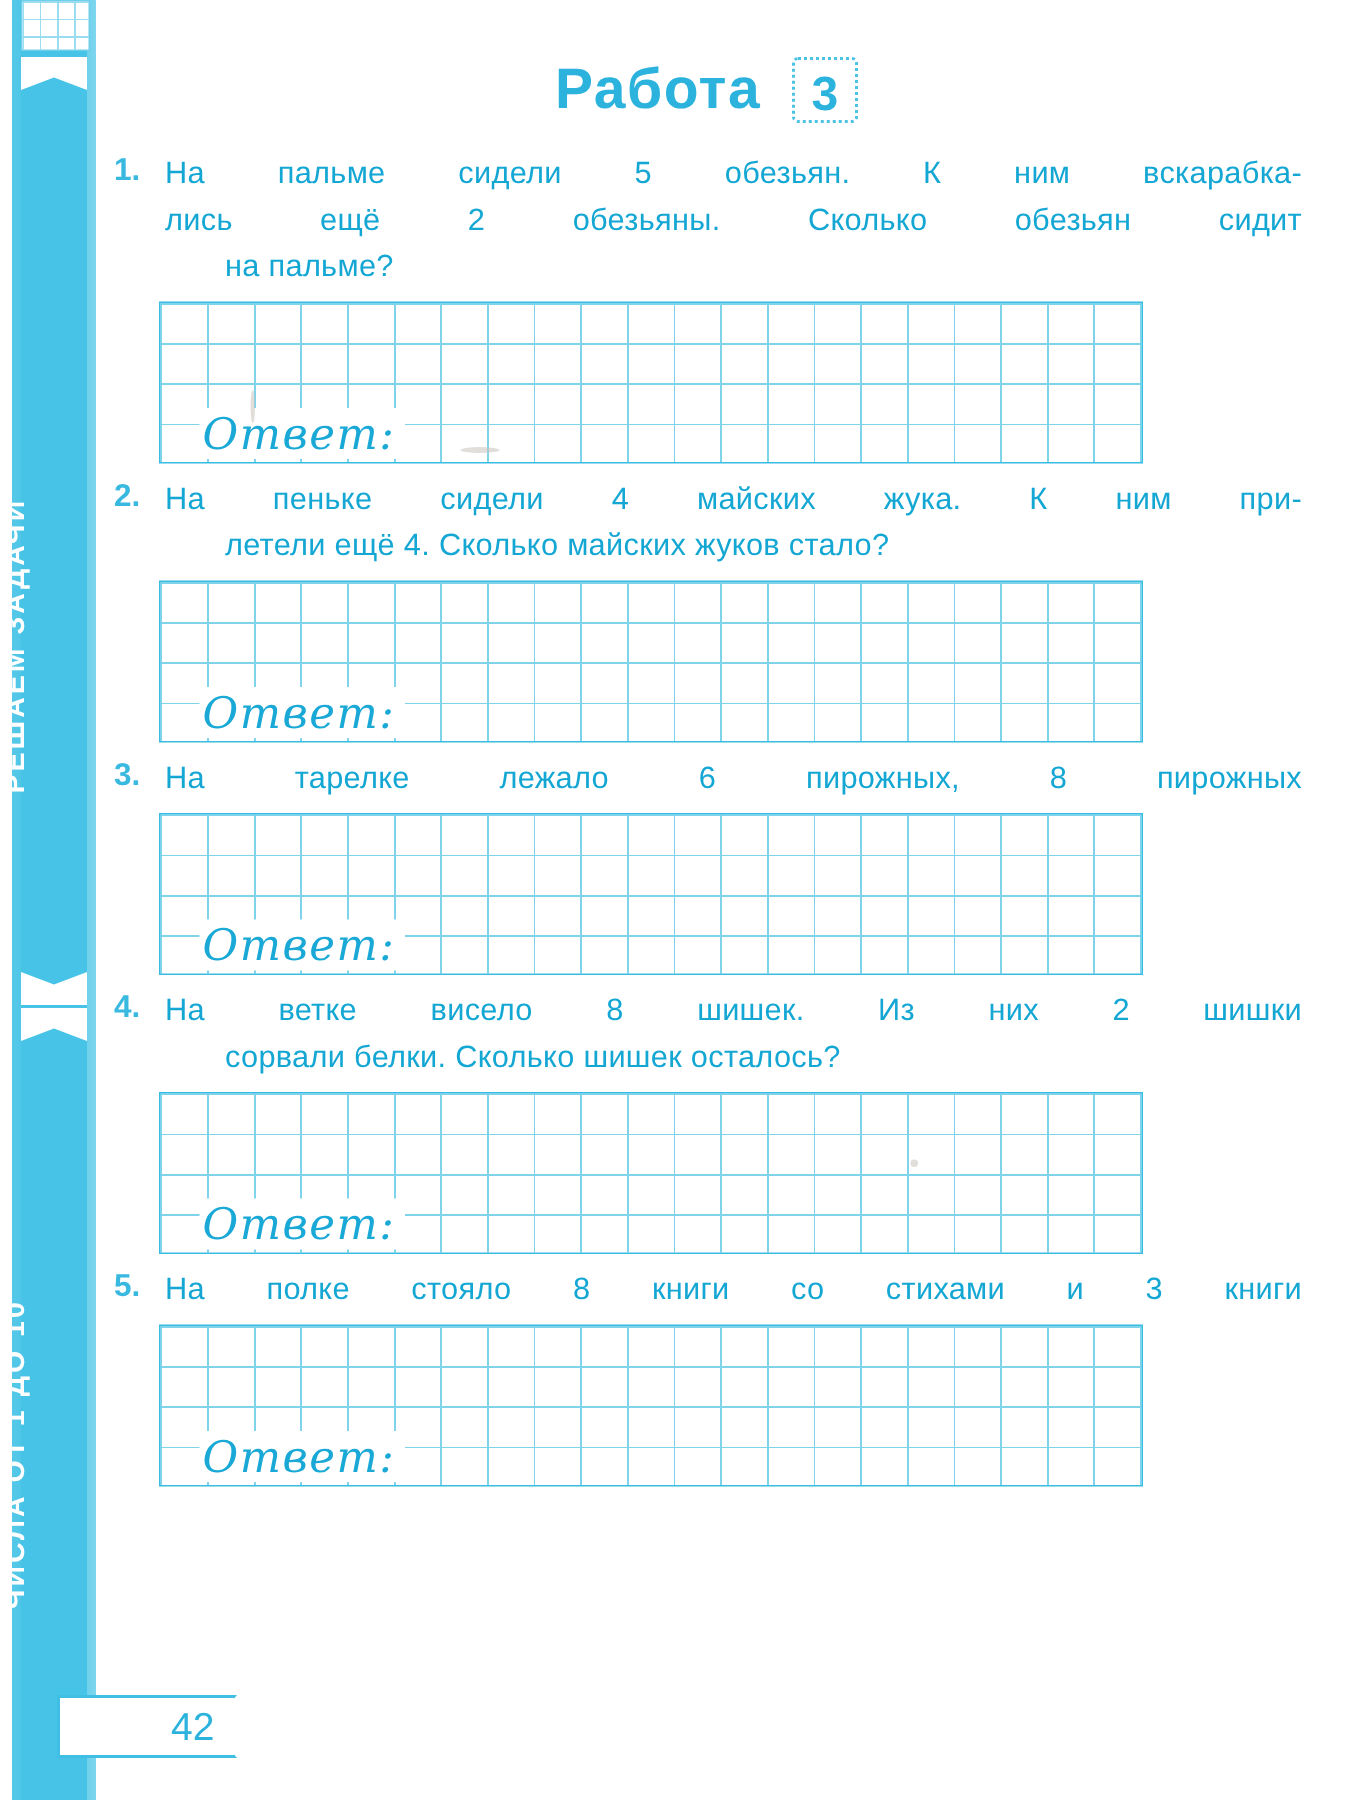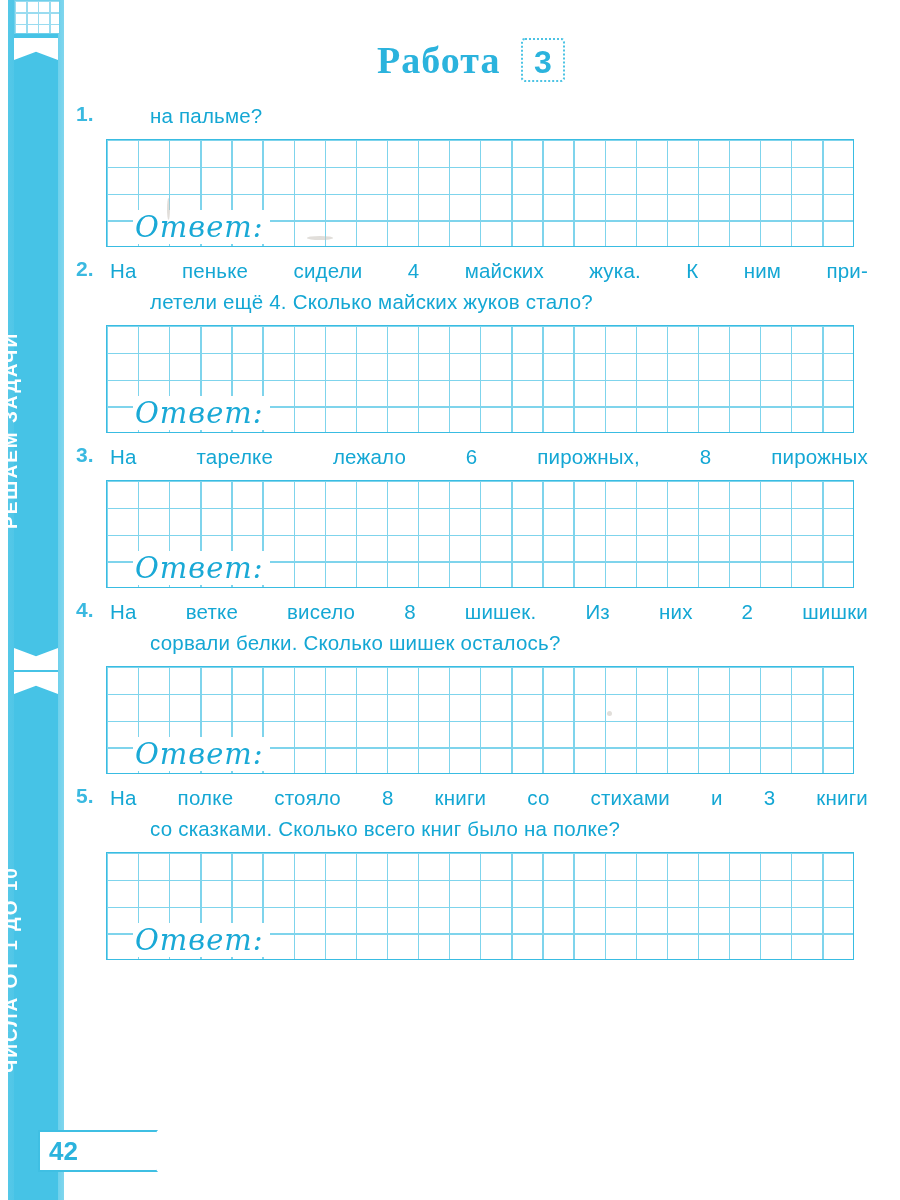--- a/index.html
+++ b/index.html
@@ -101,21 +101,21 @@
     width: 790px;
     text-align: center;
   }
   .header-title {
     display: inline-block;
     color: #2bb3dd;
     font-size: 38px;
     font-weight: bold;
     letter-spacing: 1px;
     vertical-align: middle;
-    font-family: Liberation Serif, serif;
+    font-family: Liberation Sans, sans-serif;
   }
   .header-number {
     display: inline-block;
     vertical-align: middle;
     margin-left: 16px;
     width: 44px;
     height: 44px;
     line-height: 44px;
     text-align: center;
     color: #2bb3dd;
@@ -167,21 +167,21 @@
   }
   .task-text .line.last {
     text-align-last: left;
     margin-left: 40px;
   }
 
   
   .grid-box {
     margin-top: 8px;
     margin-left: 30px;
-    width: 748px;
+    width: 656px;
     height: 108px;
     box-sizing: border-box;
     border: 1.6px solid #39bce2;
     background-color: #ffffff;
     background-image:
       repeating-linear-gradient(to right, #7fd4ec 0 1.2px, transparent 1.2px 31.1px),
       repeating-linear-gradient(to bottom, #7fd4ec 0 1.2px, transparent 1.2px 26.8px);
     position: relative;
   }
   .answer-word {
@@ -210,27 +210,27 @@
     position: absolute;
     left: 0; top: 0;
     width: 120px; height: 42px;
     border: 2px solid #3fbfe3;
     background: #ffffff;
     clip-path: polygon(0 0, 100% 0, 86% 50%, 100% 100%, 0 100%);
     box-sizing: border-box;
   }
   .footer-num {
     position: absolute;
-    left: 11px; top: 0;
+    left: 1px; top: 0;
     width: 104px; height: 42px;
     line-height: 42px;
-    text-align: left;
+    text-align: right;
     color: #2bb3dd;
     font-size: 26px;
-    font-weight: bold;
+    font-weight: normal;
   }
 
   
   .smudge {
     position: absolute;
     background: #c9c2bb;
     opacity: 0.55;
     border-radius: 50%;
   }
 </style>
@@ -255,20 +255,22 @@
       <span class="header-title">Работа</span>
       <span class="header-number">3</span>
     </div>
 
     <div class="tasks">
 
       <div class="task">
         <div class="task-head">
           <div class="task-num">1.</div>
           <div class="task-text">
+            <span class="line">На пальме сидели 5 обезьян. К ним вскарабка-</span>
+            <span class="line">лись ещё 2 обезьяны. Сколько обезьян сидит</span>
             <span class="line last">на пальме?</span>
           </div>
         </div>
         <div class="grid-box">
           <span class="answer-word">Ответ:</span>
           <span class="smudge" style="left:60px; top:58px; width:3px; height:22px;"></span>
           <span class="smudge" style="left:200px; top:96px; width:26px; height:4px;"></span>
         </div>
       </div>
 
@@ -309,21 +311,20 @@
           <span class="answer-word">Ответ:</span>
           <span class="smudge" style="left:500px; top:44px; width:5px; height:5px;"></span>
         </div>
       </div>
 
       <div class="task">
         <div class="task-head">
           <div class="task-num">5.</div>
           <div class="task-text">
             <span class="line">На полке стояло 8 книги со стихами и 3 книги</span>
-            <span class="line last">со сказками. Сколько всего книг было на полке?</span>
           </div>
         </div>
         <div class="grid-box">
           <span class="answer-word">Ответ:</span>
         </div>
       </div>
 
     </div>
 
     <div class="footer">

